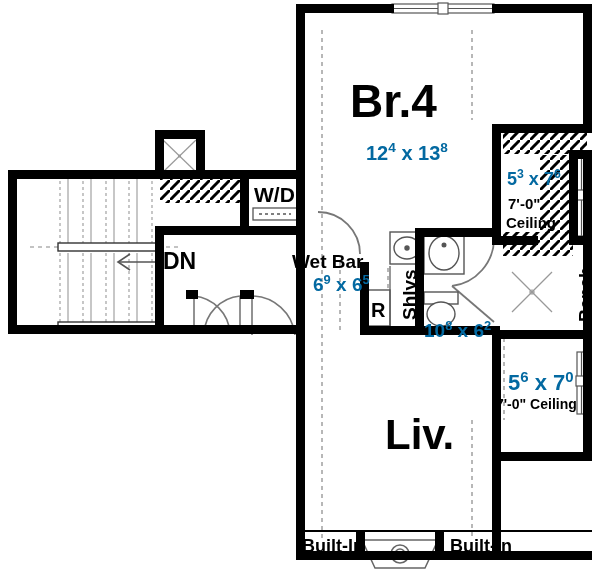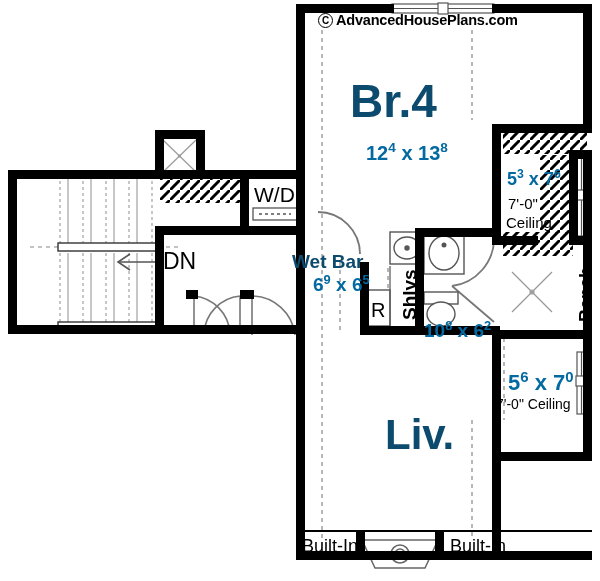--- a/index.html
+++ b/index.html
@@ -19,39 +19,39 @@
     position: absolute;
     background: #000000;
   }
   .thin {
     position: absolute;
     background: #000000;
   }
   .room-name {
     position: absolute;
     font-weight: bold;
-    color: #0c4a6e;
+    color: #000000;
     white-space: nowrap;
     line-height: 1;
   }
   .dim {
     position: absolute;
     font-weight: bold;
     color: #0369a1;
     white-space: nowrap;
     line-height: 1;
   }
   .dim sup {
     font-size: 0.68em;
     vertical-align: super;
     line-height: 0;
   }
   .label {
     position: absolute;
-    font-weight: normal;
+    font-weight: bold;
     color: #000;
     white-space: nowrap;
     line-height: 1;
   }
   .vlabel {
     position: absolute;
     font-weight: bold;
     color: #000;
     white-space: nowrap;
     transform-origin: 0 0;
@@ -85,23 +85,20 @@
     width: 600px;
     height: 581px;
     pointer-events: none;
   }
 </style>
 </head>
 <body>
 
 <div id="plan">
 
-  <div class="copyright" style="left:318px; top:12px;">
-    <span class="c-mark">C</span><span>AdvancedHousePlans.com</span>
-  </div>
 
   <svg class="overlay">
     <defs>
       <pattern id="slope" width="10" height="10" patternUnits="userSpaceOnUse">
         <path d="M0,10 L10,0" stroke="#000" stroke-width="3"></path>
       </pattern>
     </defs>
 
     <g stroke="#888" stroke-width="1.2" stroke-dasharray="4,4" fill="none">
       <line x1="322" y1="30" x2="322" y2="540"></line>

